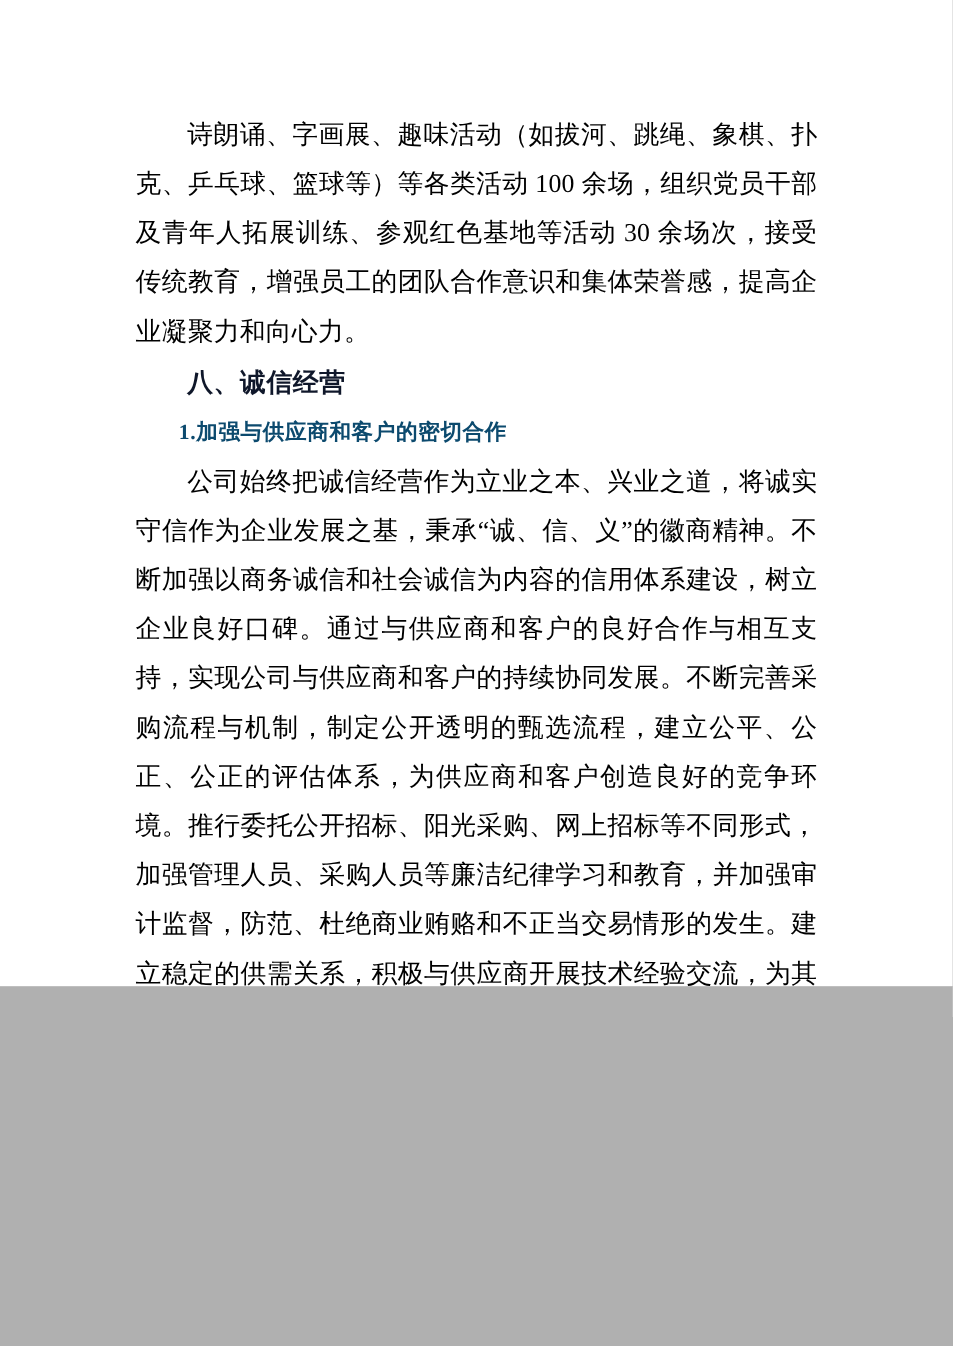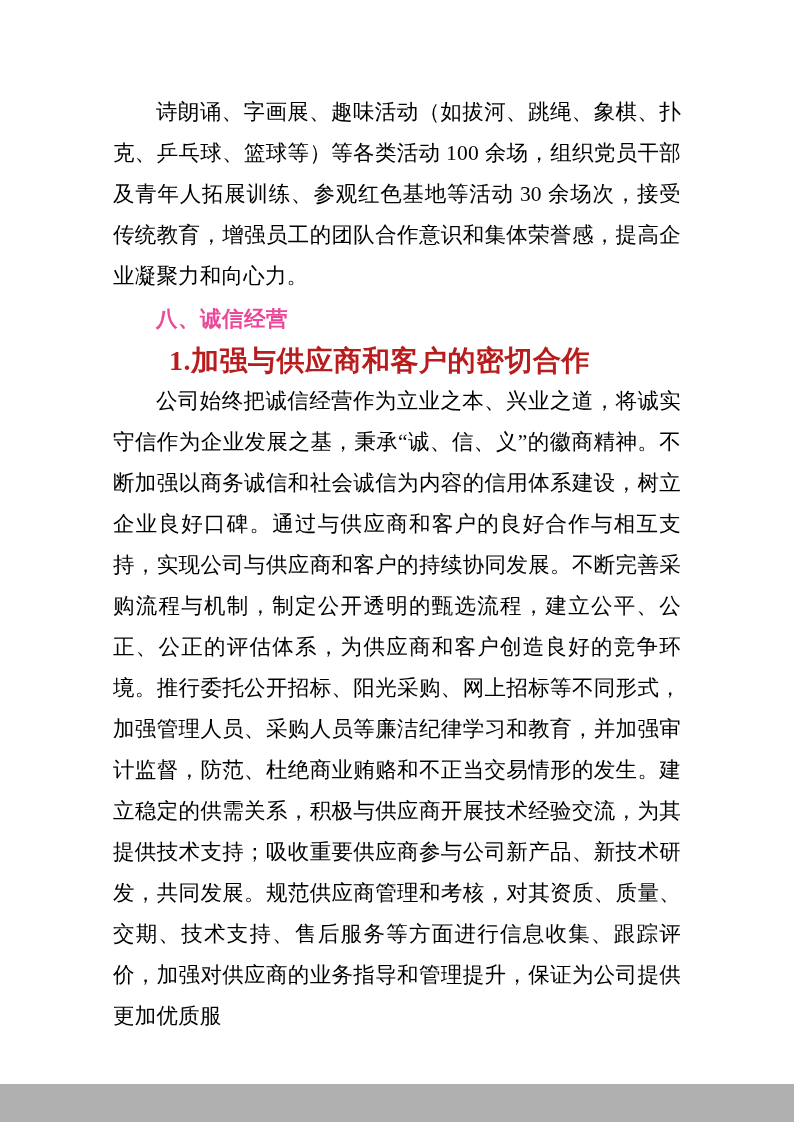--- a/index.html
+++ b/index.html
@@ -6,21 +6,21 @@
     margin: 0;
     padding: 0;
     background: #b0b0b0;
   }
   body {
     font-family: "Liberation Serif", "DejaVu Serif", serif;
   }
   .page {
     position: relative;
     width: 794px;
-    height: 1084px;
+    height: 822px;
     background: #ffffff;
     margin: 0 auto;
     box-sizing: border-box;
     overflow: hidden;
   }
   .content {
     position: absolute;
     left: 113px;
     top: 92px;
     width: 568px;
@@ -34,30 +34,30 @@
     letter-spacing: 0.2px;
     margin: 0;
   }
   .indent2 {
     text-indent: 2em;
   }
   .heading-section {
     font-size: 21.5px;
     line-height: 41px;
     font-weight: bold;
-    color: #ec4899;
+    color: #0f172a;
     margin: 0;
     text-indent: 2em;
     letter-spacing: 0.5px;
   }
   .heading-sub {
-    font-size: 28px;
+    font-size: 18px;
     line-height: 41px;
     font-weight: bold;
-    color: #b91c1c;
+    color: #0c4a6e;
     margin: 0;
     text-indent: 2em;
     letter-spacing: 0.5px;
   }
   .gap-small { height: 2px; }
   .page-number {
     position: absolute;
     left: 0;
     right: 0;
     top: 1036px;

